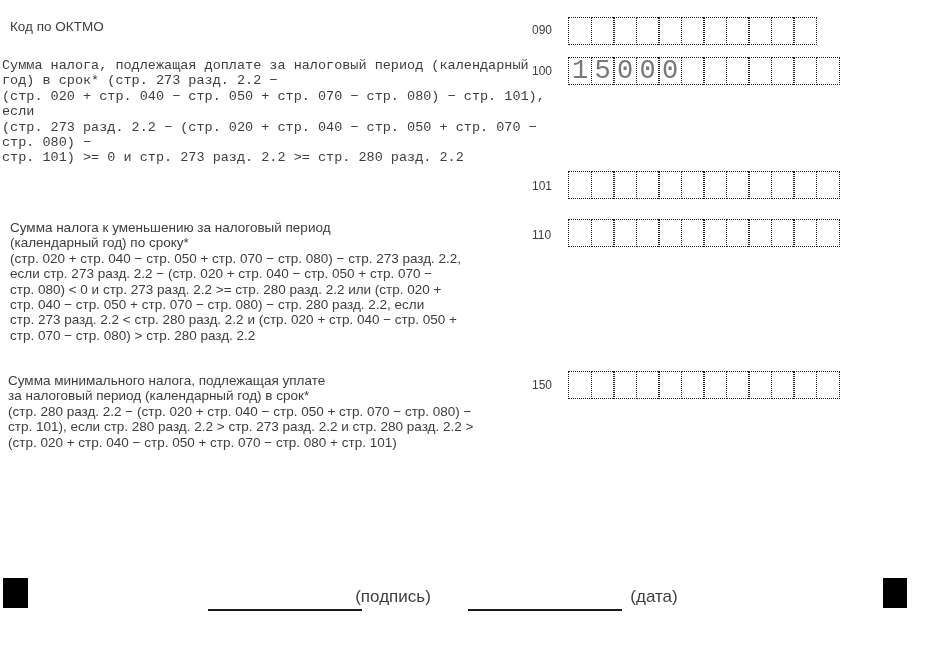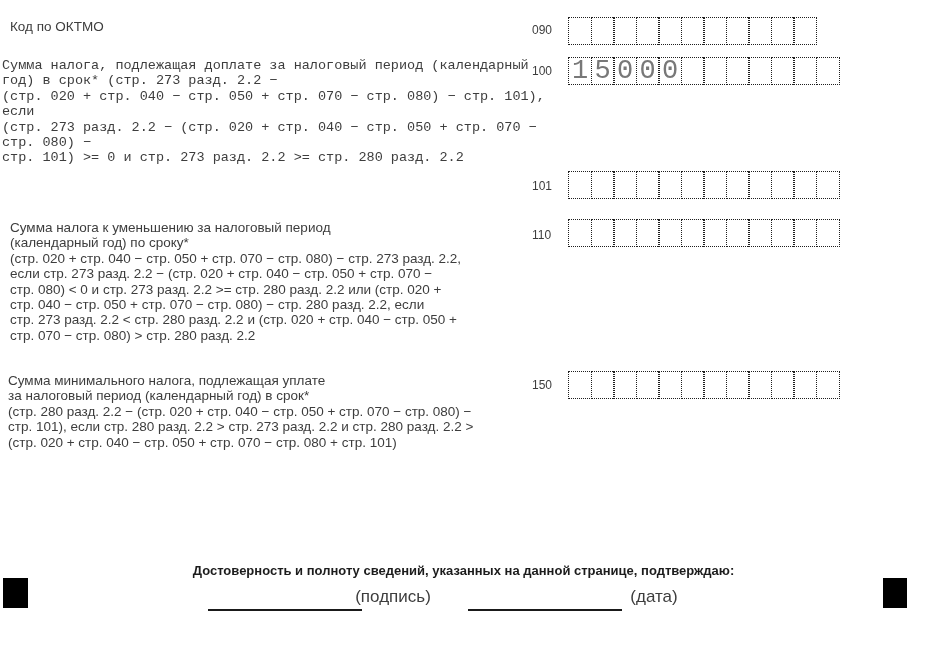--- a/index.html
+++ b/index.html
@@ -131,21 +131,20 @@
     <span class="cell"></span>
     <span class="cell"></span>
     <span class="cell"></span>
     <span class="cell"></span>
     <span class="cell"></span>
     <span class="cell"></span>
     <span class="cell"></span>
   </div>
 
 
-  <div class="abs confirm-heading" style="top:563px;">Достоверность и полноту сведений, указанных на данной странице, подтверждаю:</div>
 
   <div class="abs anchor-mark" style="left:3px;top:578px;width:25px;height:30px;"></div>
   <div class="abs anchor-mark" style="left:883px;top:578px;width:24px;height:30px;"></div>
 
   <div class="abs sig-label" style="left:345px;top:587px;width:96px;">(подпись)</div>
   <div class="abs sig-line" style="left:208px;top:609px;width:154px;"></div>
   <div class="abs sig-label" style="left:610px;top:587px;width:88px;">(дата)</div>
   <div class="abs sig-line" style="left:468px;top:609px;width:154px;"></div>
 
 </div>

